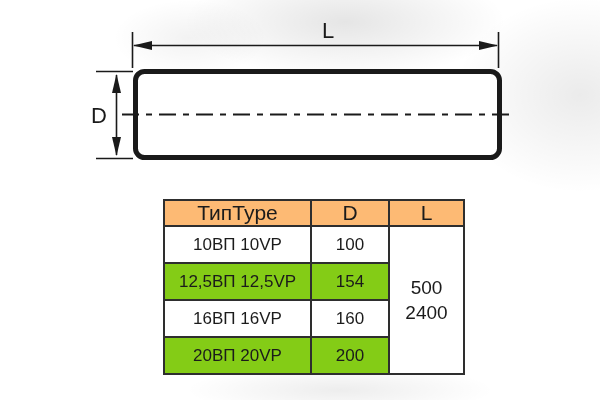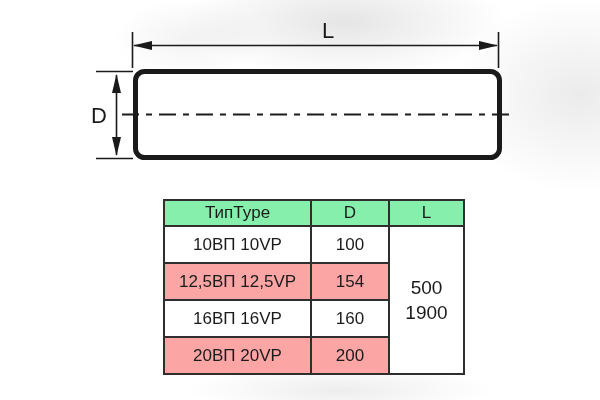--- a/index.html
+++ b/index.html
@@ -47,25 +47,25 @@
   .cell {
     display: flex;
     align-items: center;
     justify-content: center;
     background: #ffffff;
     color: #1b1b1b;
     font-size: 17px;
     white-space: nowrap;
   }
   .cell.head {
-    background: #86efac;
-    font-size: 17px;
+    background: #fdba74;
+    font-size: 21px;
   }
   .cell.alt {
-    background: #fca5a5;
+    background: #84cc16;
   }
   .cell.l-merged {
     grid-column: 3;
     grid-row: 2 / 6;
     flex-direction: column;
     font-size: 19px;
     line-height: 25px;
   }
 </style>
 </head>
@@ -101,21 +101,21 @@
 <div class="spec-table">
   <div class="cell head">ТипType</div>
   <div class="cell head">D</div>
   <div class="cell head">L</div>
 
   <div class="cell">10ВП 10VP</div>
   <div class="cell">100</div>
 
   <div class="cell l-merged">
     <div>500</div>
-    <div>1900</div>
+    <div>2400</div>
   </div>
 
   <div class="cell alt">12,5ВП 12,5VP</div>
   <div class="cell alt">154</div>
 
   <div class="cell">16ВП 16VP</div>
   <div class="cell">160</div>
 
   <div class="cell alt">20ВП 20VP</div>
   <div class="cell alt">200</div>

